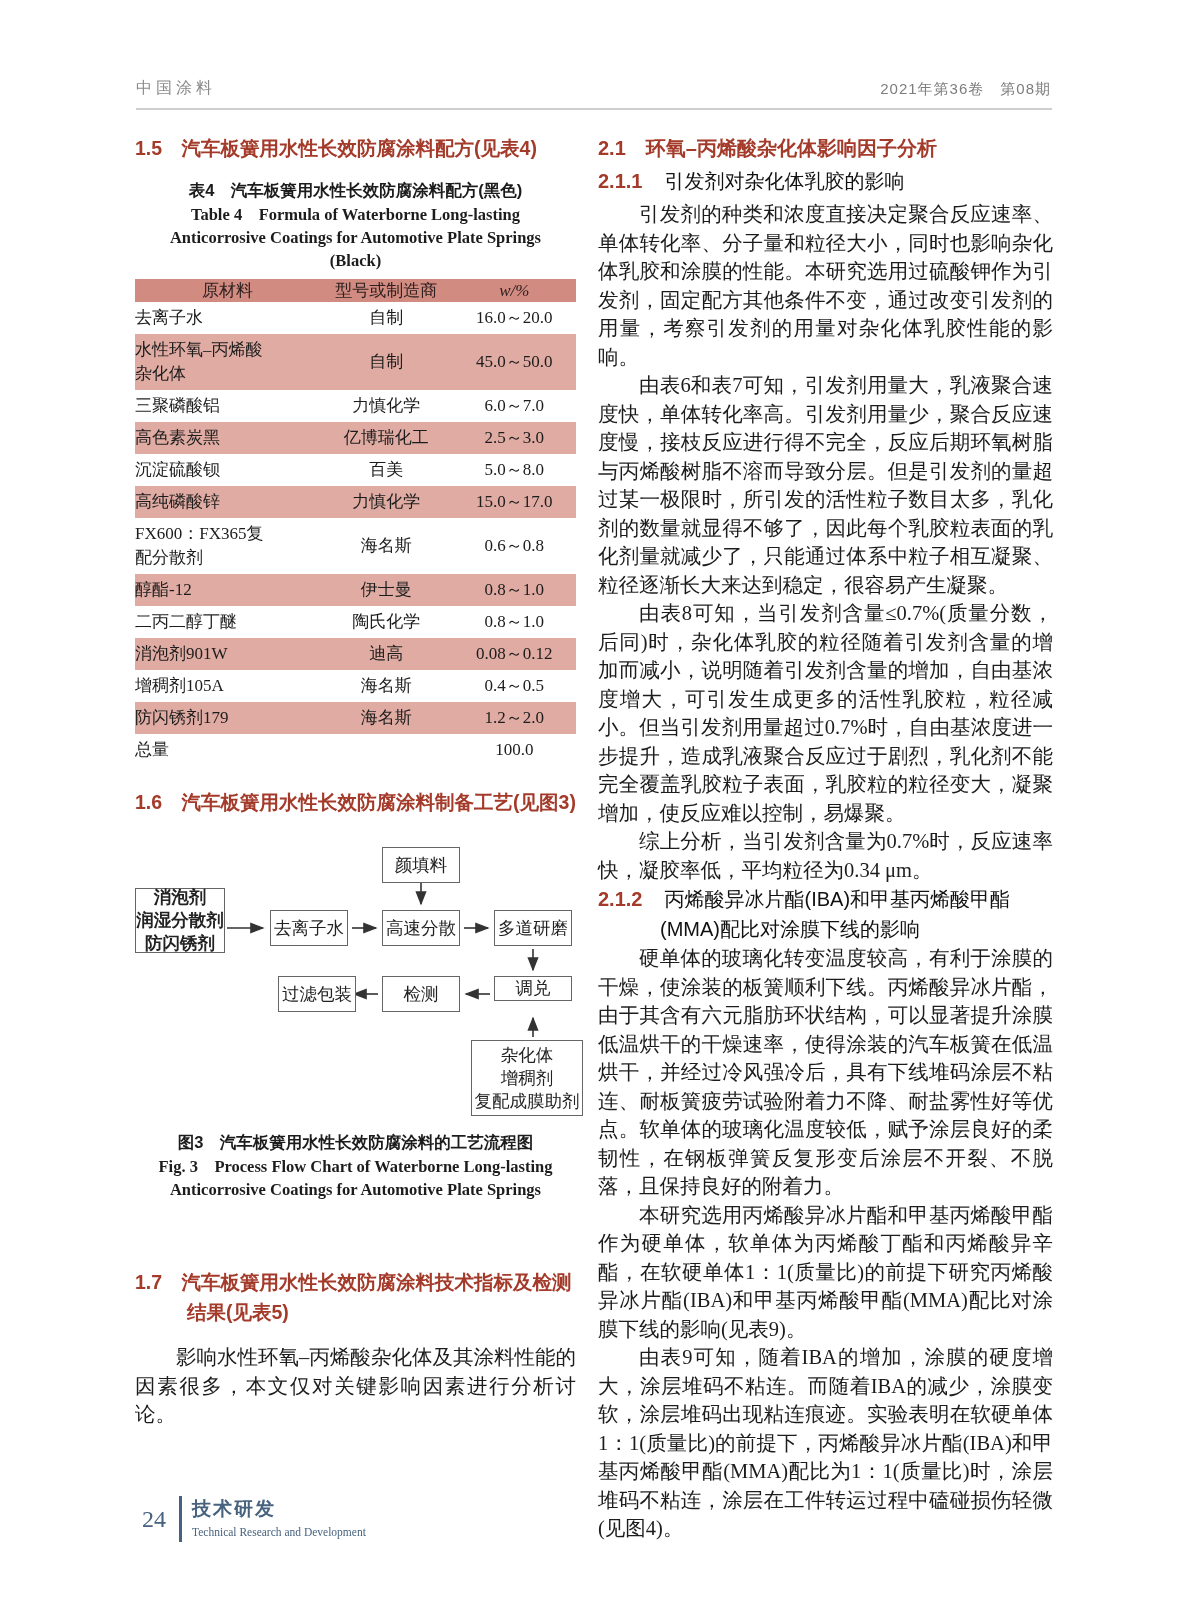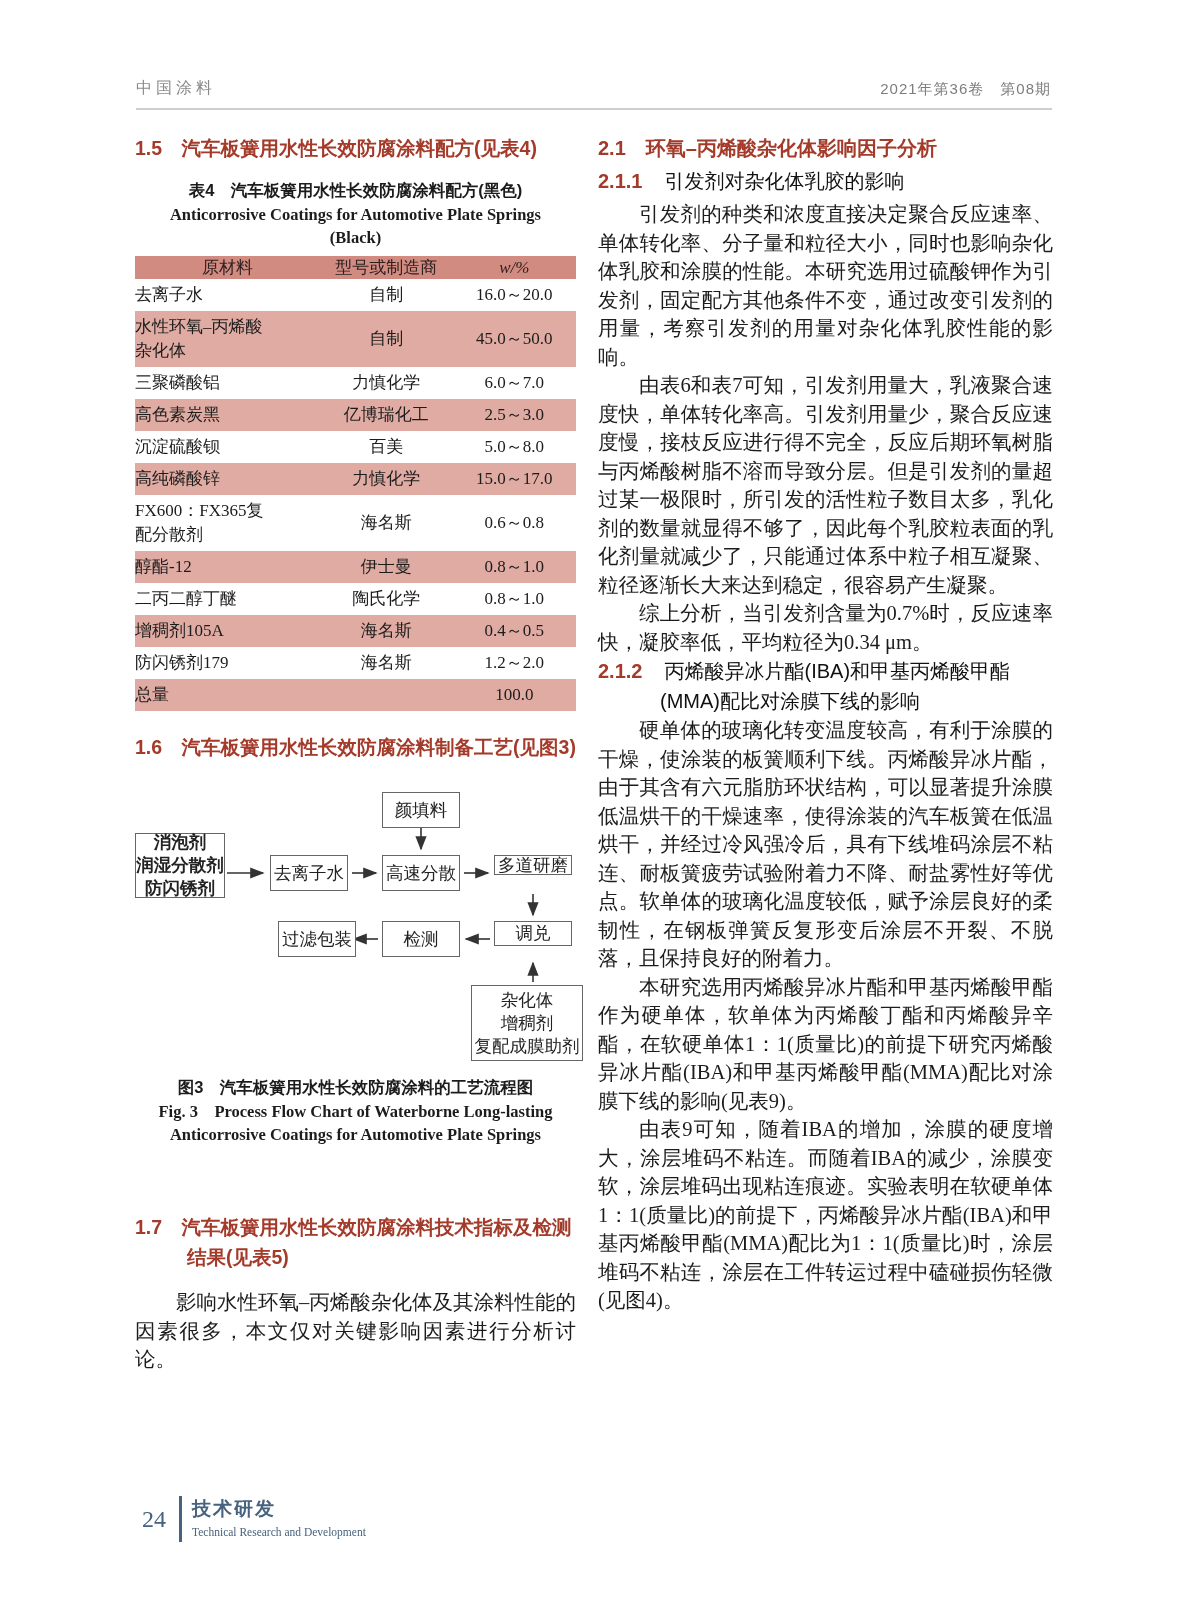--- a/index.html
+++ b/index.html
@@ -70,20 +70,21 @@
 
   <div class="rh-left">中国涂料</div>
   <div class="rh-right">2021年第36卷　第08期</div>
   <div class="rh-rule"></div>
 
   <div class="col-left">
 
     <div class="h-red">1.5　汽车板簧用水性长效防腐涂料配方(见表4)</div>
 
     <div class="cap-zh mt16">表4　汽车板簧用水性长效防腐涂料配方(黑色)</div>
+    <div class="cap-en">Table 4　Formula of Waterborne Long-lasting</div>
     <div class="cap-en">Anticorrosive Coatings for Automotive Plate Springs</div>
     <div class="cap-en">(Black)</div>
 
     <table class="formula">
       <thead>
         <tr>
           <th>原材料</th>
           <th>型号或制造商</th>
           <th class="wcol">w/%</th>
         </tr>
@@ -128,20 +129,25 @@
           </tr>
           <tr>
             <td class="c1">醇酯-12</td>
             <td class="c2">伊士曼</td>
             <td class="c3">0.8～1.0</td>
           </tr>
           <tr>
             <td class="c1">二丙二醇丁醚</td>
             <td class="c2">陶氏化学</td>
             <td class="c3">0.8～1.0</td>
+          </tr>
+          <tr>
+            <td class="c1">消泡剂901W</td>
+            <td class="c2">迪高</td>
+            <td class="c3">0.08～0.12</td>
           </tr>
           <tr>
             <td class="c1">增稠剂105A</td>
             <td class="c2">海名斯</td>
             <td class="c3">0.4～0.5</td>
           </tr>
           <tr>
             <td class="c1">防闪锈剂179</td>
             <td class="c2">海名斯</td>
             <td class="c3">1.2～2.0</td>
@@ -173,21 +179,21 @@
           <line x1="243" y1="152" x2="219" y2="152" marker-end="url(#ah)"></line>
           <line x1="398" y1="195" x2="398" y2="176" marker-end="url(#ah)"></line>
         </g>
       </svg>
       <div class="fnode" style="left:247px;top:5px;width:78px;height:36px;">颜填料</div>
       <div class="fnode" style="left:0;top:46px;width:90px;height:65px;font-weight:bold;">消泡剂
 润湿分散剂
 防闪锈剂</div>
       <div class="fnode" style="left:135px;top:68px;width:78px;height:36px;">去离子水</div>
       <div class="fnode" style="left:247px;top:68px;width:78px;height:36px;">高速分散</div>
-      <div class="fnode" style="left:359px;top:68px;width:78px;height:20px;">多道研磨</div>
+      <div class="fnode" style="left:359px;top:68px;width:78px;height:36px;">多道研磨</div>
       <div class="fnode" style="left:359px;top:134px;width:78px;height:25px;">调兑</div>
       <div class="fnode" style="left:247px;top:134px;width:78px;height:36px;">检测</div>
       <div class="fnode" style="left:143px;top:134px;width:78px;height:36px;">过滤包装</div>
       <div class="fnode" style="left:336px;top:198px;width:112px;height:76px;">杂化体
 增稠剂
 复配成膜助剂</div>
     </div>
 
     <div class="cap-zh mt12">图3　汽车板簧用水性长效防腐涂料的工艺流程图</div>
     <div class="cap-en">Fig. 3　Process Flow Chart of Waterborne Long-lasting</div>
@@ -205,20 +211,21 @@
   <div class="col-right">
 
     <div class="h-red mb4" style="font-size:20px;line-height:29px;">2.1　环氧–丙烯酸杂化体影响因子分析</div>
 
     <div class="h-sub mb4">
       <span class="num">2.1.1</span><span>引发剂对杂化体乳胶的影响</span>
     </div>
 
     <p class="body">引发剂的种类和浓度直接决定聚合反应速率、单体转化率、分子量和粒径大小，同时也影响杂化体乳胶和涂膜的性能。本研究选用过硫酸钾作为引发剂，固定配方其他条件不变，通过改变引发剂的用量，考察引发剂的用量对杂化体乳胶性能的影响。</p>
     <p class="body">由表6和表7可知，引发剂用量大，乳液聚合速度快，单体转化率高。引发剂用量少，聚合反应速度慢，接枝反应进行得不完全，反应后期环氧树脂与丙烯酸树脂不溶而导致分层。但是引发剂的量超过某一极限时，所引发的活性粒子数目太多，乳化剂的数量就显得不够了，因此每个乳胶粒表面的乳化剂量就减少了，只能通过体系中粒子相互凝聚、粒径逐渐长大来达到稳定，很容易产生凝聚。</p>
+    <p class="body">由表8可知，当引发剂含量≤0.7%(质量分数，后同)时，杂化体乳胶的粒径随着引发剂含量的增加而减小，说明随着引发剂含量的增加，自由基浓度增大，可引发生成更多的活性乳胶粒，粒径减小。但当引发剂用量超过0.7%时，自由基浓度进一步提升，造成乳液聚合反应过于剧烈，乳化剂不能完全覆盖乳胶粒子表面，乳胶粒的粒径变大，凝聚增加，使反应难以控制，易爆聚。</p>
     <p class="body">综上分析，当引发剂含量为0.7%时，反应速率快，凝胶率低，平均粒径为0.34 μm。</p>
 
     <div class="h-sub" style="line-height:30px;">
       <span class="num">2.1.2</span><span>丙烯酸异冰片酯(IBA)和甲基丙烯酸甲酯</span>
       <span class="cont2">(MMA)配比对涂膜下线的影响</span>
     </div>
 
     <p class="body">硬单体的玻璃化转变温度较高，有利于涂膜的干燥，使涂装的板簧顺利下线。丙烯酸异冰片酯，由于其含有六元脂肪环状结构，可以显著提升涂膜低温烘干的干燥速率，使得涂装的汽车板簧在低温烘干，并经过冷风强冷后，具有下线堆码涂层不粘连、耐板簧疲劳试验附着力不降、耐盐雾性好等优点。软单体的玻璃化温度较低，赋予涂层良好的柔韧性，在钢板弹簧反复形变后涂层不开裂、不脱落，且保持良好的附着力。</p>
     <p class="body">本研究选用丙烯酸异冰片酯和甲基丙烯酸甲酯作为硬单体，软单体为丙烯酸丁酯和丙烯酸异辛酯，在软硬单体1：1(质量比)的前提下研究丙烯酸异冰片酯(IBA)和甲基丙烯酸甲酯(MMA)配比对涂膜下线的影响(见表9)。</p>
     <p class="body">由表9可知，随着IBA的增加，涂膜的硬度增大，涂层堆码不粘连。而随着IBA的减少，涂膜变软，涂层堆码出现粘连痕迹。实验表明在软硬单体1：1(质量比)的前提下，丙烯酸异冰片酯(IBA)和甲基丙烯酸甲酯(MMA)配比为1：1(质量比)时，涂层堆码不粘连，涂层在工件转运过程中磕碰损伤轻微(见图4)。</p>

